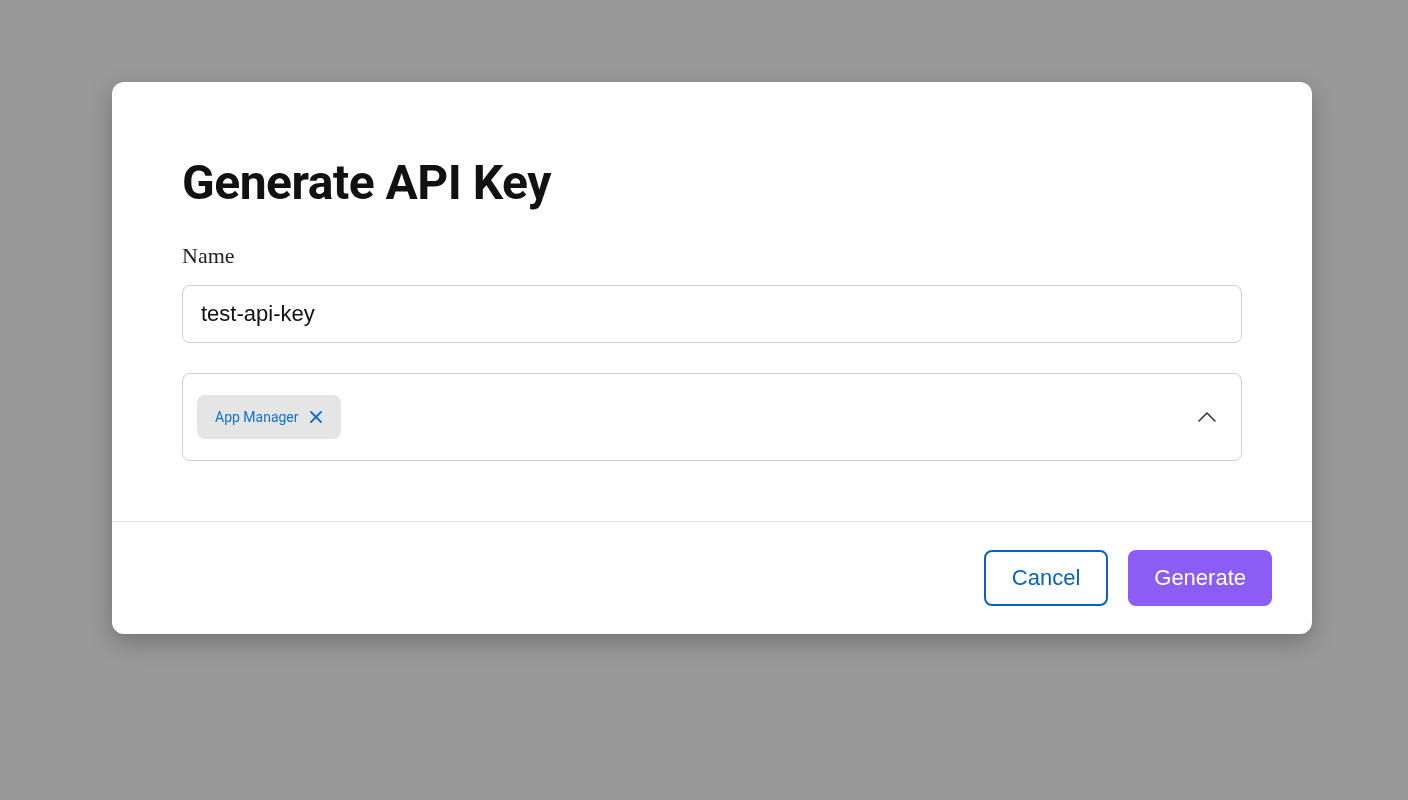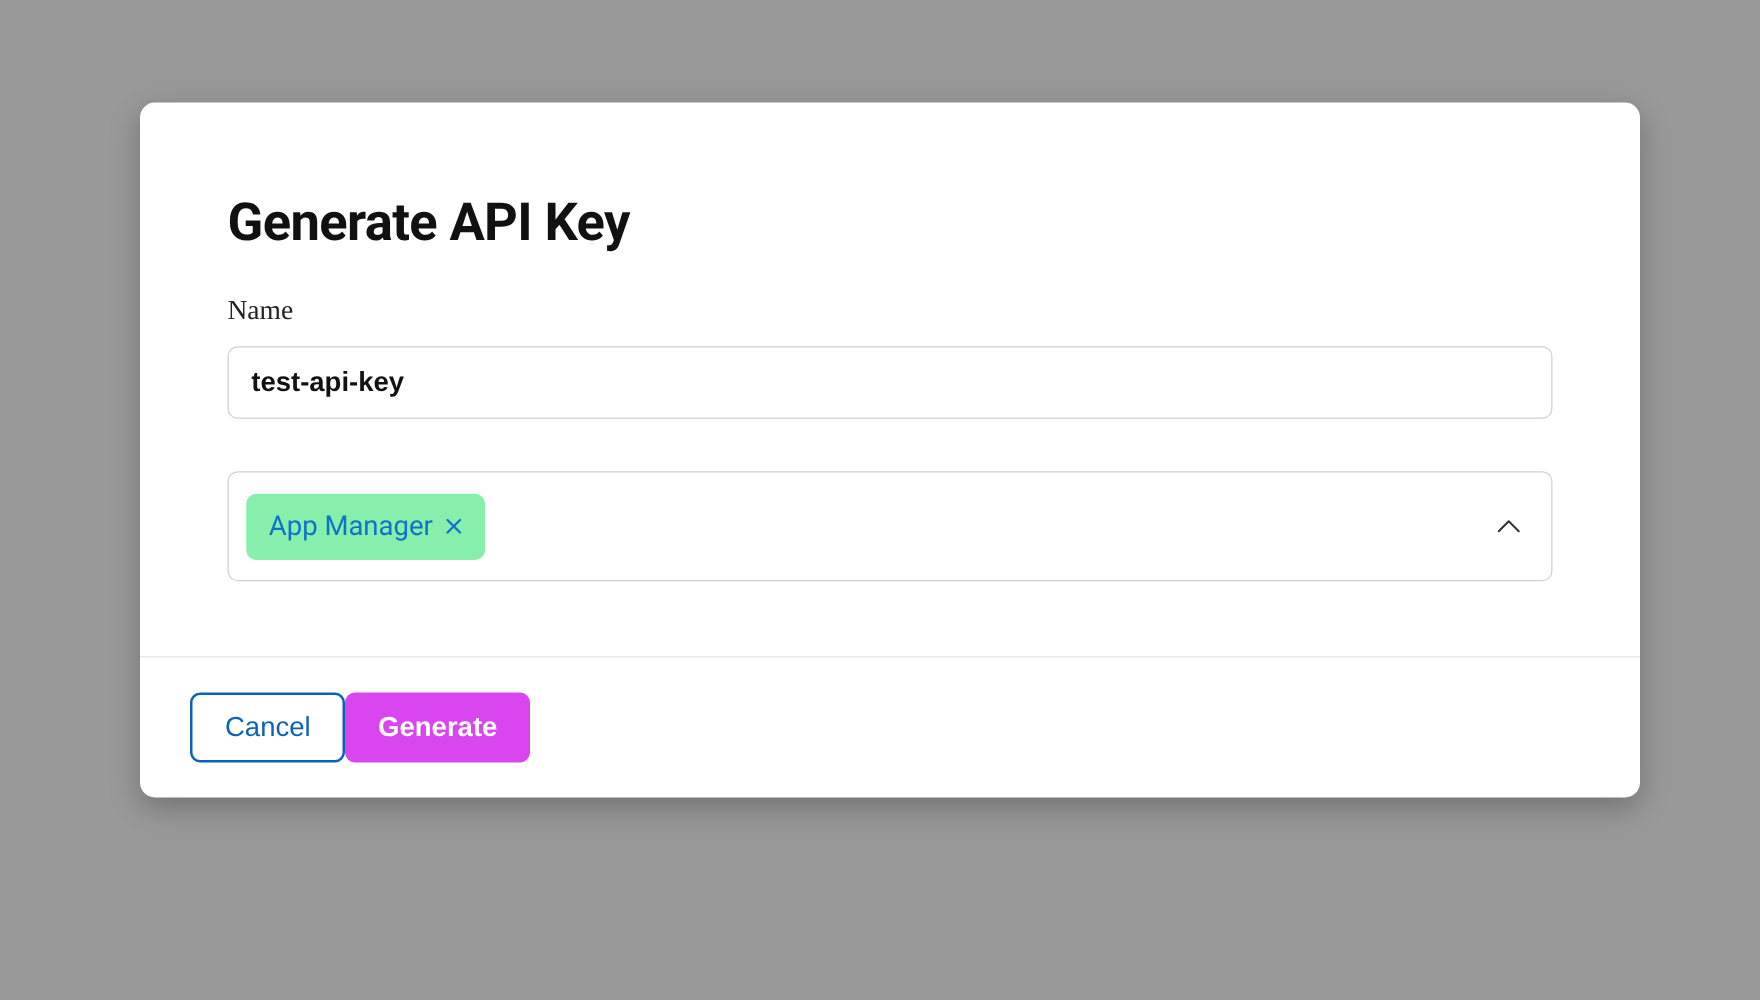--- a/index.html
+++ b/index.html
@@ -23,21 +23,21 @@
       background: #ffffff;
       border-radius: 12px;
       box-shadow: 0 8px 24px rgba(0,0,0,0.25);
       display: flex;
       flex-direction: column;
     }
     .modal-body {
       padding: 72px 70px 60px 70px;
     }
     .modal-title {
-      font-size: 42px;
+      font-size: 48px;
       font-weight: 700;
       color: #111;
       margin-bottom: 32px;
       letter-spacing: -0.5px;
     }
     .field-label {
       font-size: 22px;
       color: #222;
       margin-bottom: 16px;
       display: flex;
@@ -58,23 +58,22 @@
       cursor: default;
     }
     .text-input {
       width: 100%;
       height: 58px;
       border: 1px solid #d0d0d0;
       border-radius: 8px;
       padding: 0 18px;
       font-size: 22px;
       color: #111;
-      margin-bottom: 42px;
+      margin-bottom: 30px;
       outline: none;
-      font-weight: bold;
     }
     .select-wrapper {
       width: 100%;
       min-height: 88px;
       border: 1px solid #d0d0d0;
       border-radius: 8px;
       display: flex;
       align-items: center;
       justify-content: space-between;
       padding: 12px 24px 12px 14px;
@@ -82,23 +81,23 @@
     }
     .chips {
       display: flex;
       gap: 8px;
       flex-wrap: wrap;
     }
     .chip {
       display: inline-flex;
       align-items: center;
       gap: 10px;
-      background: #86efac;
+      background: #e5e5e5;
       color: #1072c7;
-      font-size: 22px;
+      font-size: 14px;
       padding: 14px 18px;
       border-radius: 8px;
     }
     .chip-remove {
       display: inline-flex;
       align-items: center;
       justify-content: center;
       cursor: pointer;
       color: #1072c7;
       font-size: 18px;
@@ -107,41 +106,42 @@
     .chevron-up {
       color: #333;
       display: inline-flex;
       align-items: center;
       justify-content: center;
     }
     .modal-footer {
       border-top: 1px solid #e2e2e2;
       padding: 28px 40px 28px 40px;
       display: flex;
+      justify-content: flex-end;
+      gap: 20px;
     }
     .btn {
       height: 56px;
       padding: 0 26px;
       border-radius: 8px;
       font-size: 22px;
       cursor: pointer;
       display: inline-flex;
       align-items: center;
       justify-content: center;
       border: none;
     }
     .btn-secondary {
       background: #ffffff;
       color: #0a63b8;
       border: 2px solid #0a63b8;
     }
     .btn-primary {
-      background: #d946ef;
+      background: #8b5cf6;
       color: #ffffff;
-      font-weight: bold;
     }
   </style>
 </head>
 <body>
 
 <div class="modal">
   <div class="modal-body">
     <h1 class="modal-title">Generate API Key</h1>
 
     <div class="field-label">

